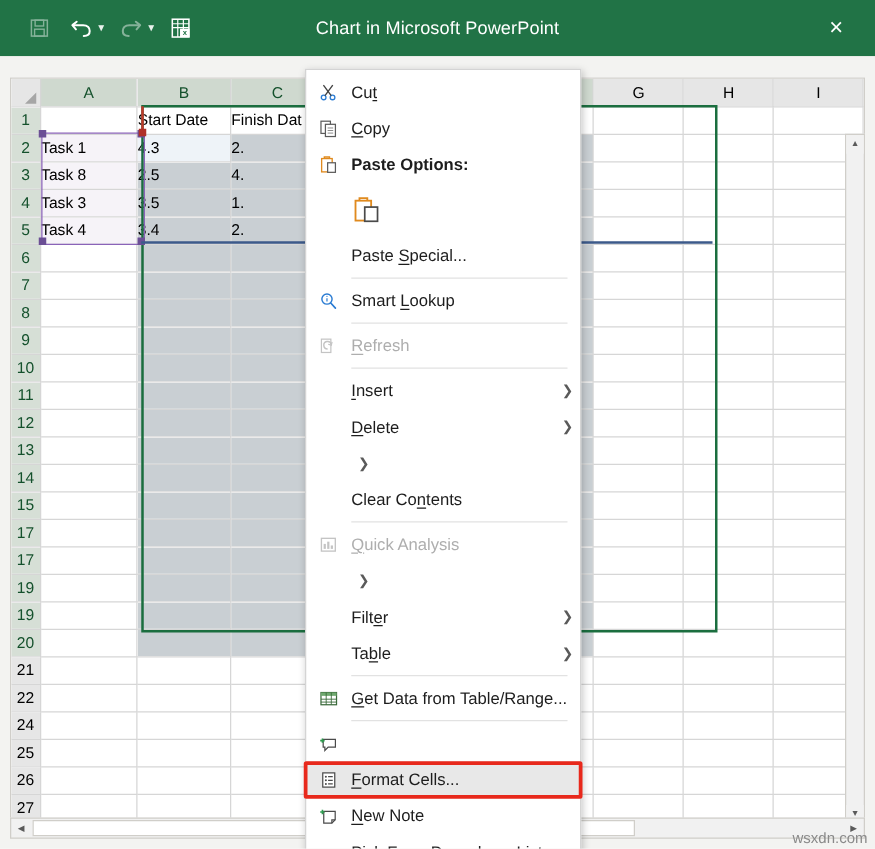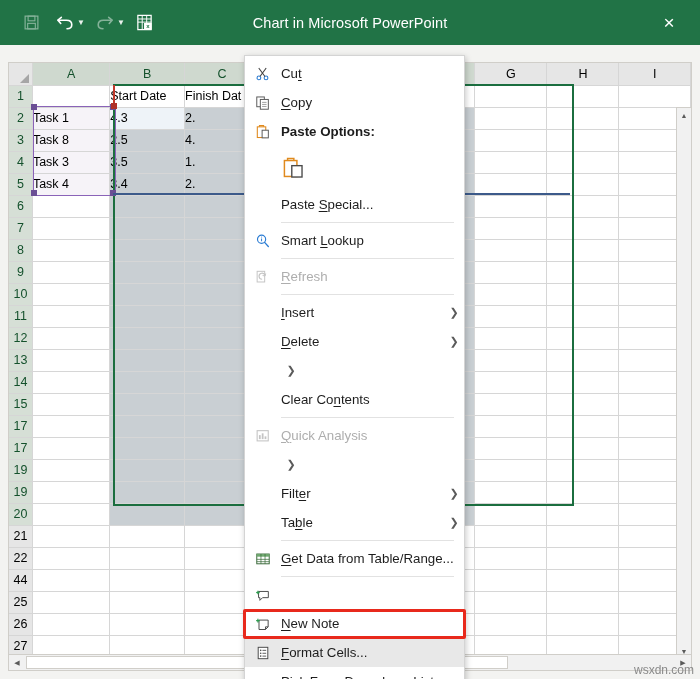--- a/index.html
+++ b/index.html
@@ -498,21 +498,21 @@
               <td class="blank"></td>
               <td class="blank"></td>
               <td class="blank"></td>
               <td class="blank"></td>
               <td class="blank"></td>
               <td class="blank"></td>
               <td class="blank"></td>
               <td class="blank"></td>
             </tr>
         <tr>
-              <td class="rowhead">44</td>
+              <td class="rowhead">24</td>
               <td class="blank"></td>
               <td class="blank"></td>
               <td class="blank"></td>
               <td class="blank"></td>
               <td class="blank"></td>
               <td class="blank"></td>
               <td class="blank"></td>
               <td class="blank"></td>
               <td class="blank"></td>
             </tr>
@@ -738,49 +738,49 @@
 
     <div class="mi">
       <span class="ico">
         <svg width="16" height="16" viewBox="0 0 18 18">
           <path d="M4 5 L15 5 L15 12 L8.5 12 L5.5 15 L5.5 12 L4 12 Z" fill="#ffffff" stroke="#4a4a4a" stroke-width="1.1"></path>
           <line x1="3.3" y1="4.2" x2="3.3" y2="8.2" stroke="#2e9b4f" stroke-width="1.4"></line>
           <line x1="1.3" y1="6.2" x2="5.3" y2="6.2" stroke="#2e9b4f" stroke-width="1.4"></line>
         </svg>
       </span>
       <span class="lbl"></span>
-    </div>
-
-    <div class="mi">
-      <span class="ico">
-        <svg width="16" height="16" viewBox="0 0 18 18">
-          <path d="M4.5 4.6 L14.8 4.6 L14.8 12.2 L11.8 15.2 L4.5 15.2 Z" fill="#ffffff" stroke="#4a4a4a" stroke-width="1.1"></path>
-          <path d="M14.8 12.2 L11.8 12.2 L11.8 15.2" fill="none" stroke="#4a4a4a" stroke-width="1.1"></path>
-          <line x1="3.3" y1="3.2" x2="3.3" y2="7.2" stroke="#2e9b4f" stroke-width="1.4"></line>
-          <line x1="1.3" y1="5.2" x2="5.3" y2="5.2" stroke="#2e9b4f" stroke-width="1.4"></line>
-        </svg>
-      </span>
-      <span class="lbl"><span class="underline">N</span>ew Note</span>
     </div>
 
     <div class="mi hover">
       <span class="ico">
         <svg width="16" height="16" viewBox="0 0 18 18">
           <rect x="3.6" y="2.6" width="10.8" height="12.8" fill="#ffffff" stroke="#4a4a4a" stroke-width="1.1"></rect>
           <circle cx="6.4" cy="6" r=".9" fill="#4a4a4a"></circle>
           <circle cx="6.4" cy="9.3" r=".9" fill="#4a4a4a"></circle>
           <circle cx="6.4" cy="12.5" r=".9" fill="#4a4a4a"></circle>
           <line x1="8.4" y1="6" x2="12.6" y2="6" stroke="#4a4a4a" stroke-width="1"></line>
           <line x1="8.4" y1="9.3" x2="12.6" y2="9.3" stroke="#4a4a4a" stroke-width="1"></line>
           <line x1="8.4" y1="12.5" x2="12.6" y2="12.5" stroke="#4a4a4a" stroke-width="1"></line>
         </svg>
       </span>
       <span class="lbl"><span class="underline">F</span>ormat Cells...</span>
     </div>
 
+    <div class="mi">
+      <span class="ico">
+        <svg width="16" height="16" viewBox="0 0 18 18">
+          <path d="M4.5 4.6 L14.8 4.6 L14.8 12.2 L11.8 15.2 L4.5 15.2 Z" fill="#ffffff" stroke="#4a4a4a" stroke-width="1.1"></path>
+          <path d="M14.8 12.2 L11.8 12.2 L11.8 15.2" fill="none" stroke="#4a4a4a" stroke-width="1.1"></path>
+          <line x1="3.3" y1="3.2" x2="3.3" y2="7.2" stroke="#2e9b4f" stroke-width="1.4"></line>
+          <line x1="1.3" y1="5.2" x2="5.3" y2="5.2" stroke="#2e9b4f" stroke-width="1.4"></line>
+        </svg>
+      </span>
+      <span class="lbl"><span class="underline">N</span>ew Note</span>
+    </div>
+
     <div class="mi noicon">
       <span class="ico"></span>
       <span class="lbl">Pic<span class="underline">k</span> From Drop-down List...</span>
     </div>
 
   </div>
 
   <div class="annot"></div>
 
   <div class="watermark">wsxdn.com</div>

